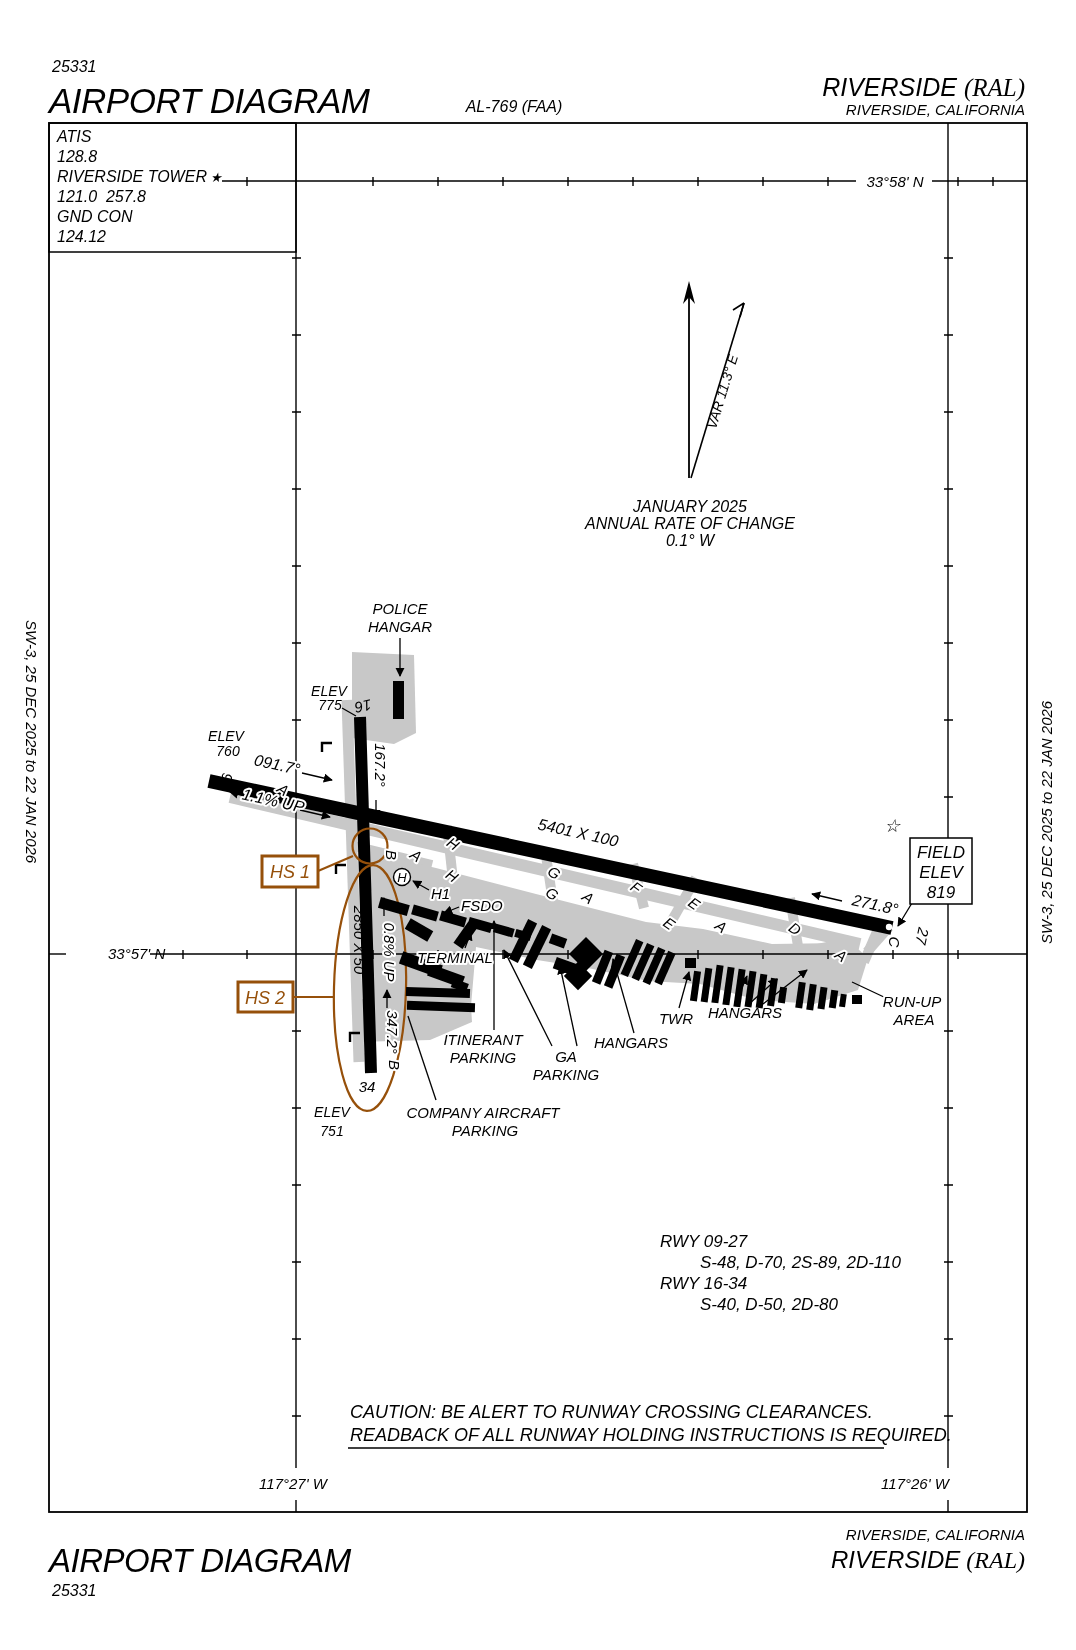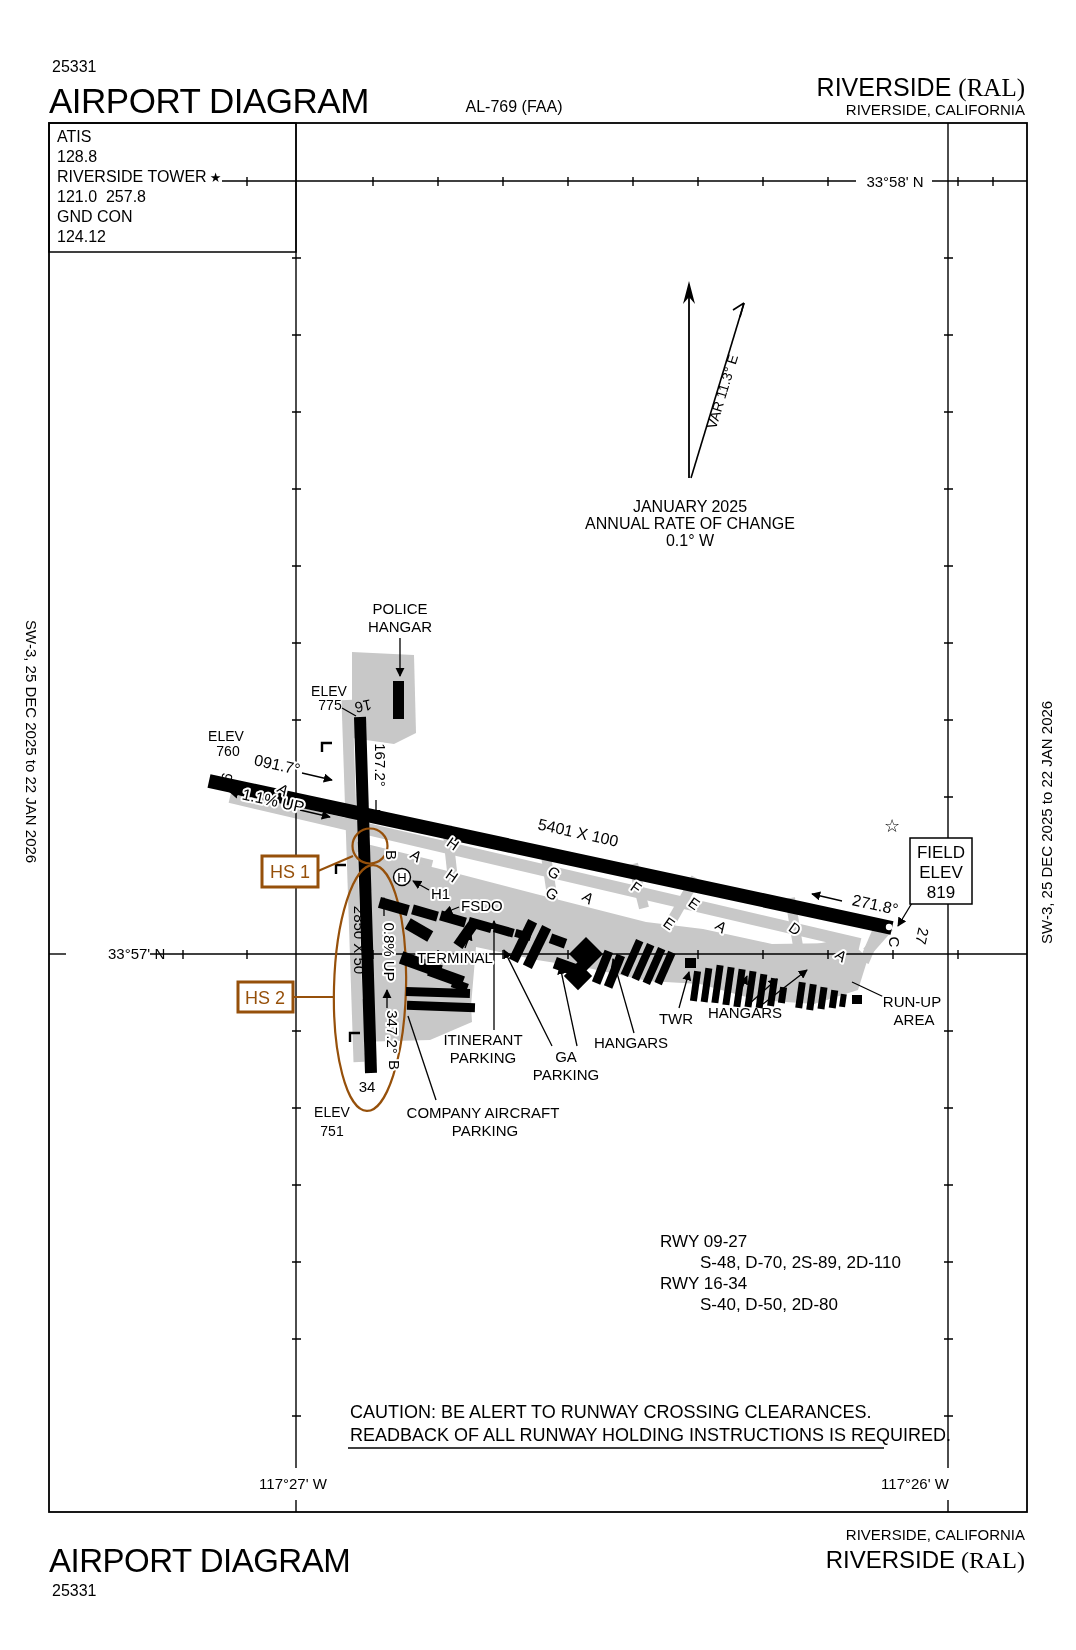--- a/index.html
+++ b/index.html
@@ -1,16 +1,16 @@
 <!DOCTYPE html>
 <html><head>
 <meta charset="utf-8">
 <style>
   html,body{margin:0;padding:0;background:#fff;}
-  .page{position:relative;width:1076px;height:1650px;background:#fff;overflow:hidden;}
+  .page{position:relative;width:1076px;height:1650px;background:#fff;overflow:hidden;font-style:italic;}
   svg{position:absolute;left:0;top:0;font-family:"Liberation Sans",sans-serif;}
   svg text{fill:#000;}
   .f13{font-size:13px}.f14{font-size:14px}.f15{font-size:15px}.f16{font-size:16px}
   .f17{font-size:17px}.f18{font-size:18px}.f24{font-size:24px}
   .f25{font-size:25px}.f33{font-size:33px;letter-spacing:-0.5px}.f35{font-size:35px;letter-spacing:-0.5px}
   .mid{text-anchor:middle}.end{text-anchor:end}
   .ser{font-family:"Liberation Serif",serif}
   .halo{paint-order:stroke;stroke:#fff;stroke-width:4px;stroke-linejoin:round}
   .brown{fill:#96500A}
   .ln{stroke:#000;stroke-width:1.4}

